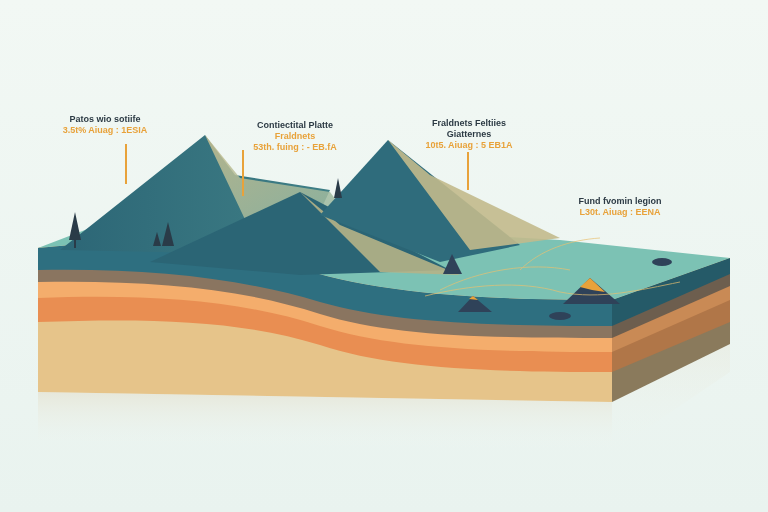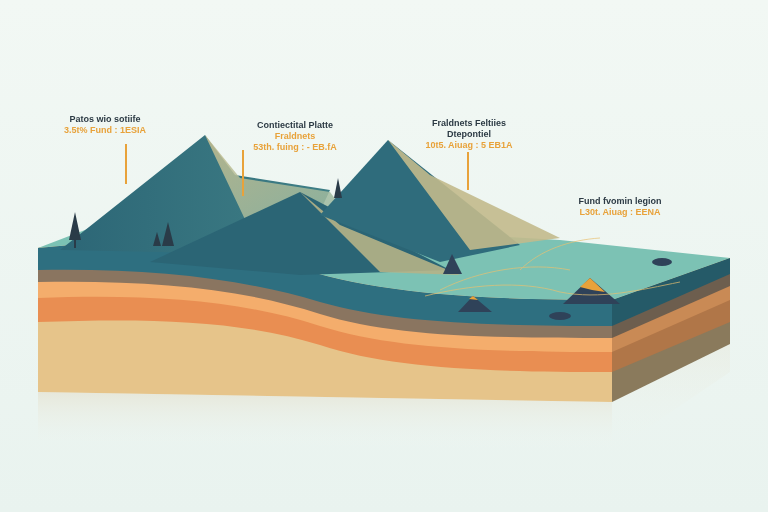--- a/index.html
+++ b/index.html
@@ -87,34 +87,34 @@
 
   <g stroke="#e8c070" stroke-width="1" fill="none" opacity="0.7">
     <path d="M425,296 C470,285 520,280 560,292 C600,300 640,290 680,282"></path>
     <path d="M440,290 C480,270 530,262 570,270"></path>
     <path d="M520,270 C540,250 570,240 600,238"></path>
   </g>
 </svg>
 
 <div class="label" style="left:40px;top:114px;width:130px;">
   <div class="title">Patos wio sotiife</div>
-  <div class="sub">3.5t% Fund : 1ESIA</div>
+  <div class="sub">3.5t% Aiuag : 1ESIA</div>
 </div>
 <div class="tick" style="left:125px;top:144px;height:40px;"></div>
 
 <div class="label" style="left:235px;top:120px;width:120px;">
   <div class="title">Contiectital Platte</div>
   <div class="sub">Fraldnets</div>
   <div class="sub">53th. fuing : - EB.fA</div>
 </div>
 <div class="tick" style="left:242px;top:150px;height:46px;"></div>
 
 <div class="label" style="left:409px;top:118px;width:120px;">
   <div class="title">Fraldnets Feltiies</div>
-  <div class="title">Dtepontiel</div>
+  <div class="title">Giatternes</div>
   <div class="sub">10t5. Aiuag : 5 EB1A</div>
 </div>
 <div class="tick" style="left:467px;top:152px;height:38px;"></div>
 
 <div class="label" style="left:565px;top:196px;width:110px;">
   <div class="title">Fund fvomin legion</div>
   <div class="sub">L30t. Aiuag : EENA</div>
 </div>
 
 </body></html>

